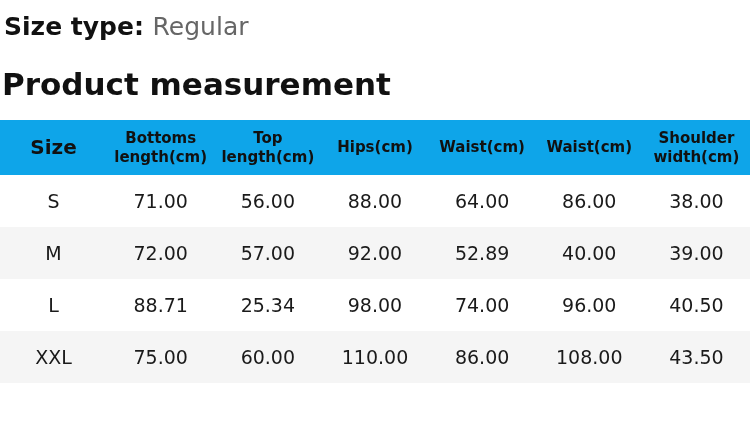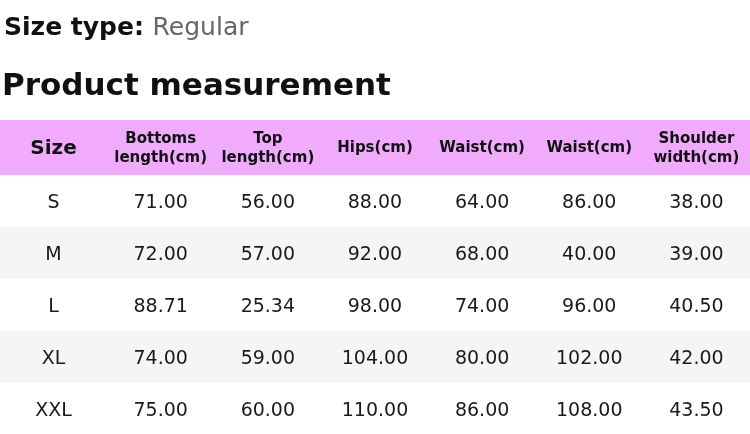--- a/index.html
+++ b/index.html
@@ -34,21 +34,21 @@
     font-weight: bold;
     color: #111111;
   }
   table.size-chart {
     margin-top: 20px;
     width: 750px;
     border-collapse: collapse;
     table-layout: fixed;
   }
   table.size-chart thead th {
-    background: #f0abfc;
+    background: #0ea5e9;
     height: 55px;
     font-size: 15px;
     line-height: 19px;
     font-weight: bold;
     text-align: center;
     vertical-align: middle;
     padding: 0 5px;
     color: #111111;
   }
   table.size-chart thead th.size-col {
@@ -94,41 +94,32 @@
         <td>88.00</td>
         <td>64.00</td>
         <td>86.00</td>
         <td>38.00</td>
       </tr>
       <tr>
         <td>M</td>
         <td>72.00</td>
         <td>57.00</td>
         <td>92.00</td>
-        <td>68.00</td>
+        <td>52.89</td>
         <td>40.00</td>
         <td>39.00</td>
       </tr>
       <tr>
         <td>L</td>
         <td>88.71</td>
         <td>25.34</td>
         <td>98.00</td>
         <td>74.00</td>
         <td>96.00</td>
         <td>40.50</td>
-      </tr>
-      <tr>
-        <td>XL</td>
-        <td>74.00</td>
-        <td>59.00</td>
-        <td>104.00</td>
-        <td>80.00</td>
-        <td>102.00</td>
-        <td>42.00</td>
       </tr>
       <tr>
         <td>XXL</td>
         <td>75.00</td>
         <td>60.00</td>
         <td>110.00</td>
         <td>86.00</td>
         <td>108.00</td>
         <td>43.50</td>
       </tr>

